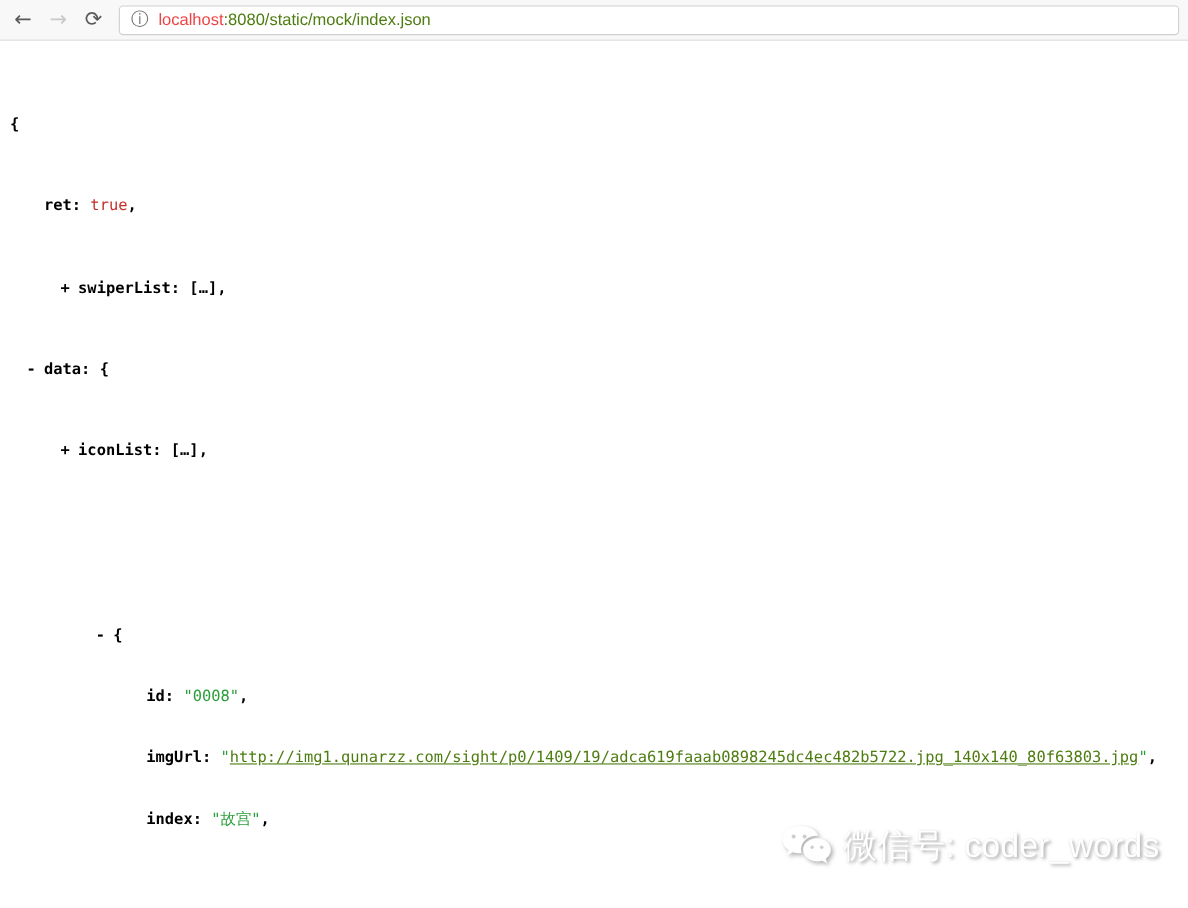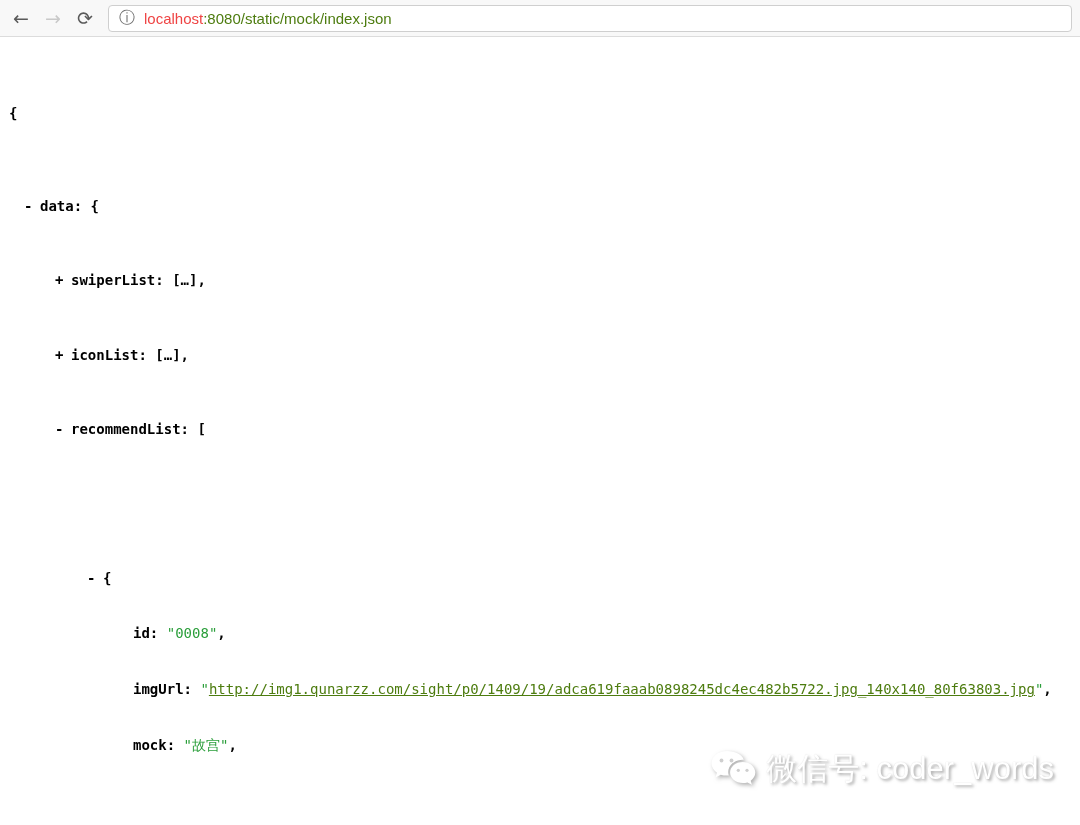--- a/index.html
+++ b/index.html
@@ -114,35 +114,35 @@
   <div class="url-bar">
     <span class="info-icon">ⓘ</span>
     <span><span class="url-host">localhost</span><span class="url-rest">:8080/static/mock/index.json</span></span>
   </div>
 </div>
 
 <div class="json">
 
   <div class="ln i0"><span class="p">{</span></div>
 
+  <div class="ln i1"><span class="k">ret</span><span class="p">: </span><span class="bool">true</span><span class="p">,</span></div>
+
+  <div class="ln i2t"><span class="toggle">+</span><span class="k">swiperList</span><span class="p">: </span><span class="p">[…],</span></div>
 
   <div class="ln i1t"><span class="toggle">-</span><span class="k">data</span><span class="p">: </span><span class="p">{</span></div>
 
-  <div class="ln i2t"><span class="toggle">+</span><span class="k">swiperList</span><span class="p">: </span><span class="p">[…],</span></div>
-
   <div class="ln i2t"><span class="toggle">+</span><span class="k">iconList</span><span class="p">: </span><span class="p">[…],</span></div>
 
-  <div class="ln i2t"><span class="toggle">-</span><span class="k">recommendList</span><span class="p">: </span><span class="p">[</span></div>
 
   <div id="recommend-items">
   <div>
     <div class="ln i3t"><span class="toggle">-</span><span class="p">{</span></div>
     <div class="ln i4"><span class="k">id</span><span class="p">: </span><span class="str">"</span><span class="str">0008</span><span class="str">"</span><span class="p">,</span></div>
     <div class="ln i4"><span class="k">imgUrl</span><span class="p">: </span><span class="str">"</span><span class="lnk">http://img1.qunarzz.com/sight/p0/1409/19/adca619faaab0898245dc4ec482b5722.jpg_140x140_80f63803.jpg</span><span class="str">"</span><span class="p">,</span></div>
-    <div class="ln i4"><span class="k">mock</span><span class="p">: </span><span class="str">"</span><span class="str">故宫</span><span class="str">"</span><span class="p">,</span></div>
+    <div class="ln i4"><span class="k">index</span><span class="p">: </span><span class="str">"</span><span class="str">故宫</span><span class="str">"</span><span class="p">,</span></div>
     
     
   </div>
 
   
 
   
 
   
 

